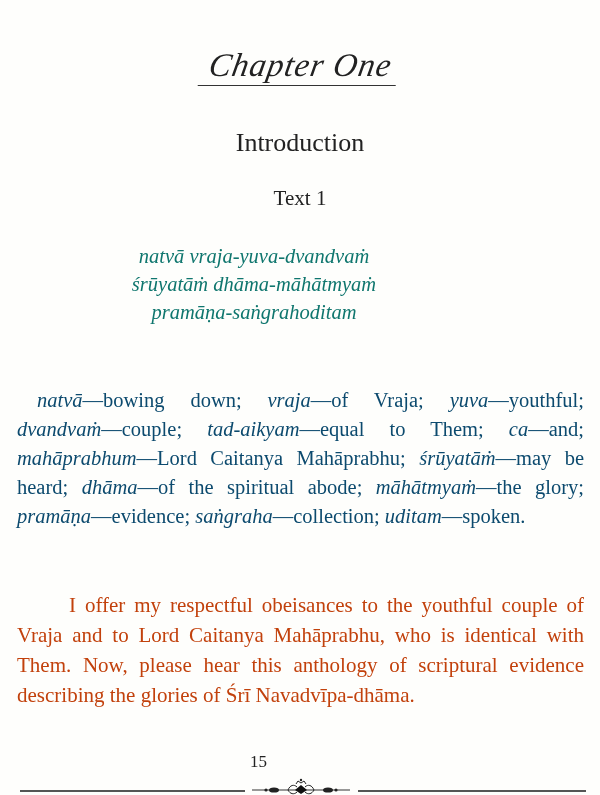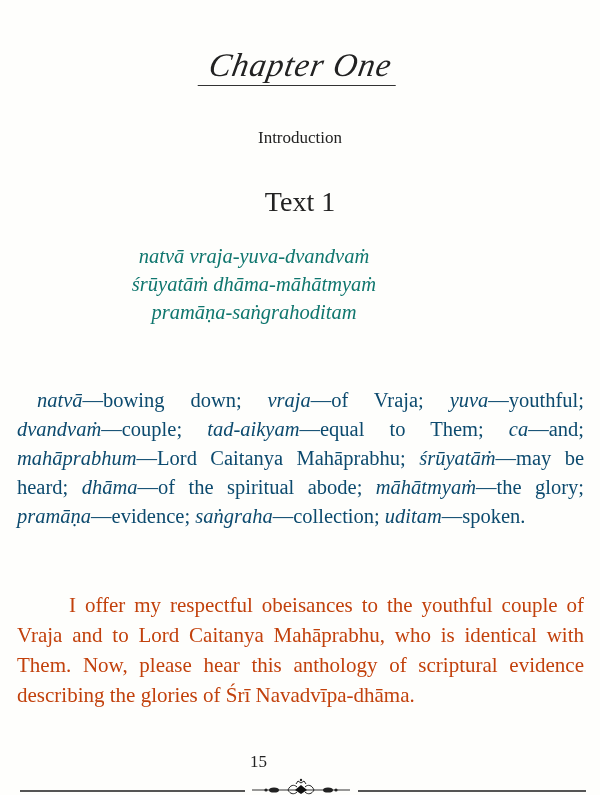--- a/index.html
+++ b/index.html
@@ -38,31 +38,31 @@
       line-height: 1.05;
       transform: skewX(-10deg);
     }
     .section-title {
       position: absolute;
       top: 128px;
       left: 0;
       width: 600px;
       text-align: center;
       font-family: "Liberation Serif", serif;
-      font-size: 17px;
+      font-size: 26px;
       color: #222;
     }
     .text-label {
       position: absolute;
       top: 186px;
       left: 0;
       width: 600px;
       text-align: center;
       font-family: "Liberation Serif", serif;
-      font-size: 28px;
+      font-size: 21px;
       color: #222;
     }
     .verse {
       position: absolute;
       top: 242px;
       left: 0;
       width: 508px;
       text-align: center;
       font-family: "Liberation Serif", serif;
       font-style: italic;

